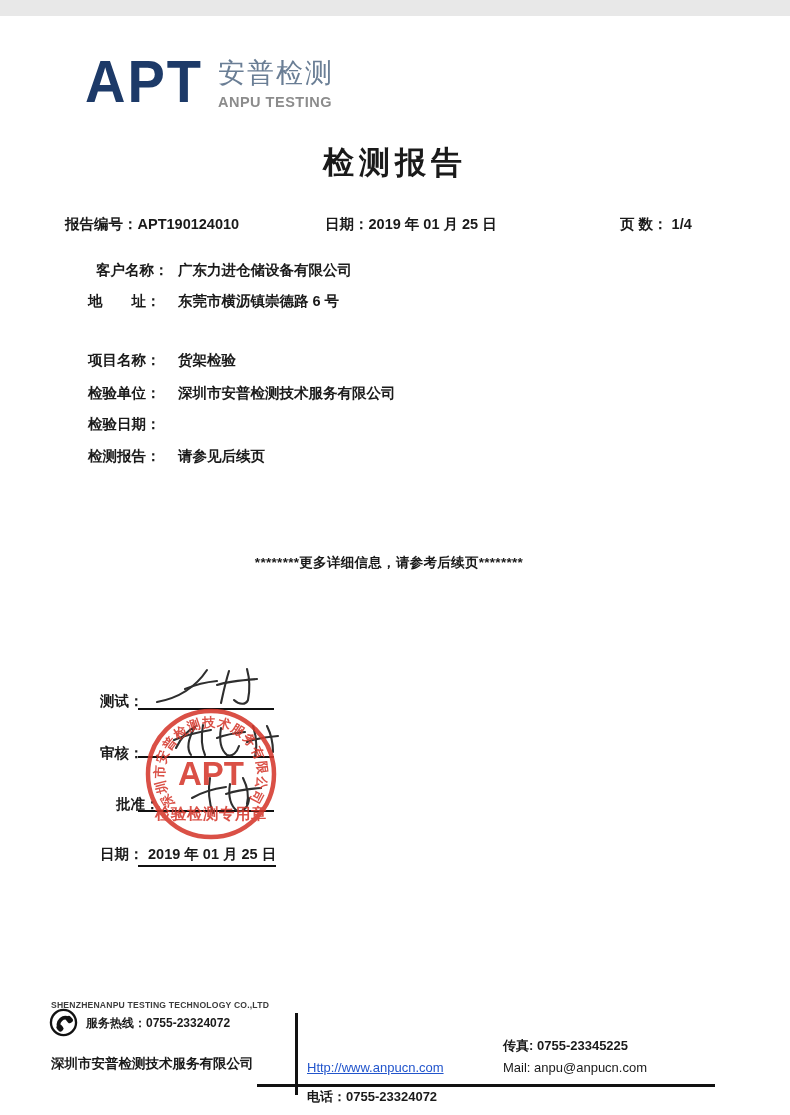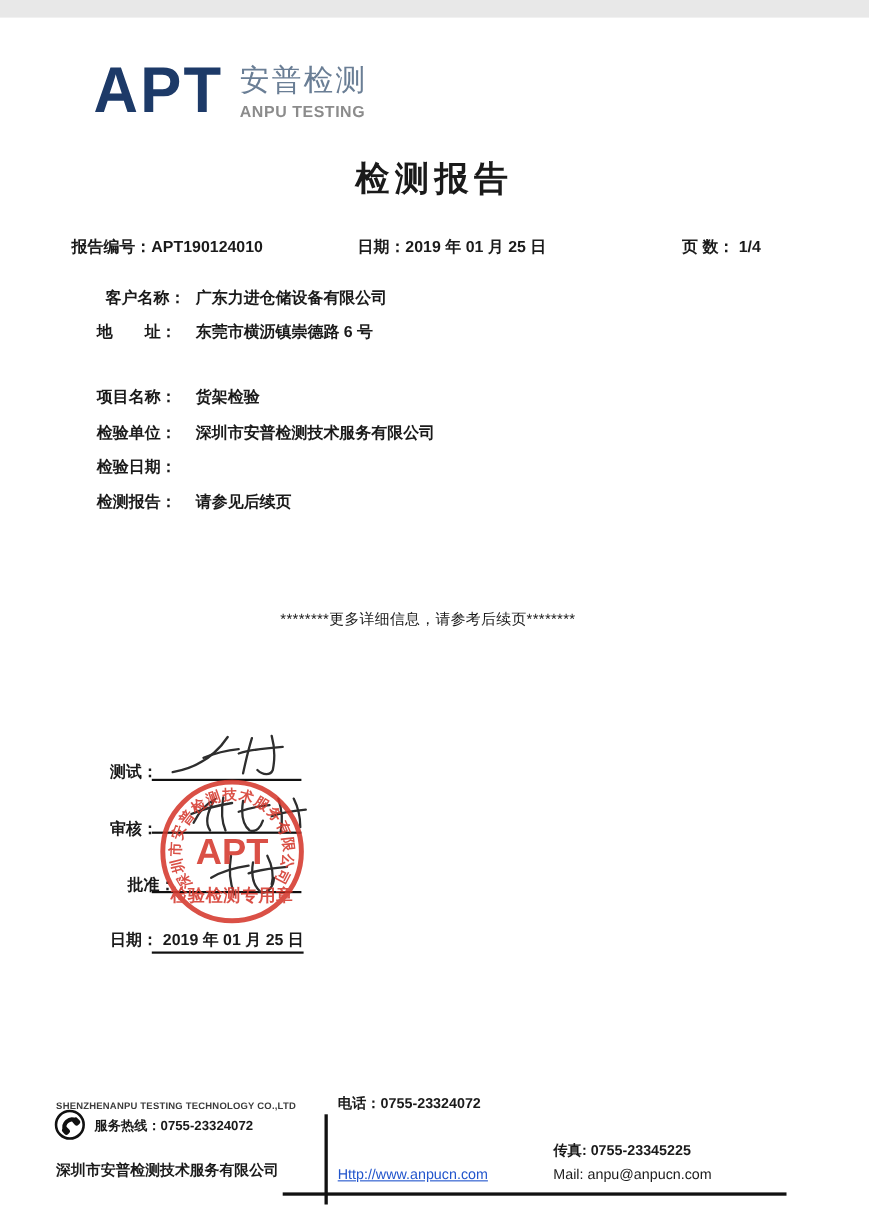--- a/index.html
+++ b/index.html
@@ -11,21 +11,21 @@
   }
   .abs{position:absolute;white-space:nowrap;}
   
   .logo-apt{font-weight:bold;font-size:56px;letter-spacing:2px;color:#1d3a68;line-height:1;transform:scaleY(1.05);}
   .logo-cn{font-size:27px;color:#6a7e95;letter-spacing:2px;line-height:1;}
   .logo-en{font-size:14.5px;font-weight:bold;color:#8c8c8c;letter-spacing:0.5px;margin-top:7px;}
   
   .doc-title{width:790px;text-align:center;font-size:31px;font-weight:bold;letter-spacing:5px;}
   .meta,.lab,.val{font-size:14.5px;font-weight:bold;}
   
-  .note{width:778px;text-align:center;font-size:13.5px;font-weight:normal;letter-spacing:0.3px;}
+  .note{width:778px;text-align:center;font-size:13.5px;font-weight:bold;letter-spacing:0.3px;}
   
   .sig-label{font-size:14.5px;font-weight:bold;}
   .uline{position:absolute;height:2px;background:#111;}
   .sig-svg{position:absolute;}
   .sig-svg path{fill:none;stroke:#2e2e2e;stroke-width:2.1;stroke-linecap:round;}
   .stamp{position:absolute;opacity:0.88;}
   
   .ft-hot{font-size:12px;font-weight:bold;}
   .ft-en{font-size:8.6px;font-weight:bold;color:#3c3c3c;letter-spacing:0.2px;}
   .ft-cn{font-size:13.5px;font-weight:bold;}
@@ -134,21 +134,21 @@
     </g>
   </svg>
   <div class="abs ft-hot" style="left:86px;top:999px;">
     <span>服务热线：</span><span>0755-23324072</span>
   </div>
   <div class="abs ft-en" style="left:51px;top:984px;">SHENZHENANPU TESTING TECHNOLOGY CO.,LTD</div>
   <div class="abs ft-cn" style="left:51px;top:1039px;">深圳市安普检测技术服务有限公司</div>
 
   <div class="vbar" style="left:295px;top:997px;height:82px;"></div>
 
-  <div class="abs ft-row" style="left:307px;top:978px;">
+  <div class="abs ft-row" style="left:307px;top:1072px;">
     <span>电话：</span><span>0755-23324072</span>
   </div>
   <div class="abs ft-row" style="left:503px;top:1021px;">
     <span>传真:</span>&nbsp;<span>0755-23345225</span>
   </div>
   <div class="abs ft-row3" style="left:307px;top:1044px;">
     <a class="site" href="#">Http://www.anpucn.com</a>
   </div>
   <div class="abs ft-row3" style="left:503px;top:1044px;">
     <span>Mail:</span>&nbsp;<span>anpu@anpucn.com</span>

